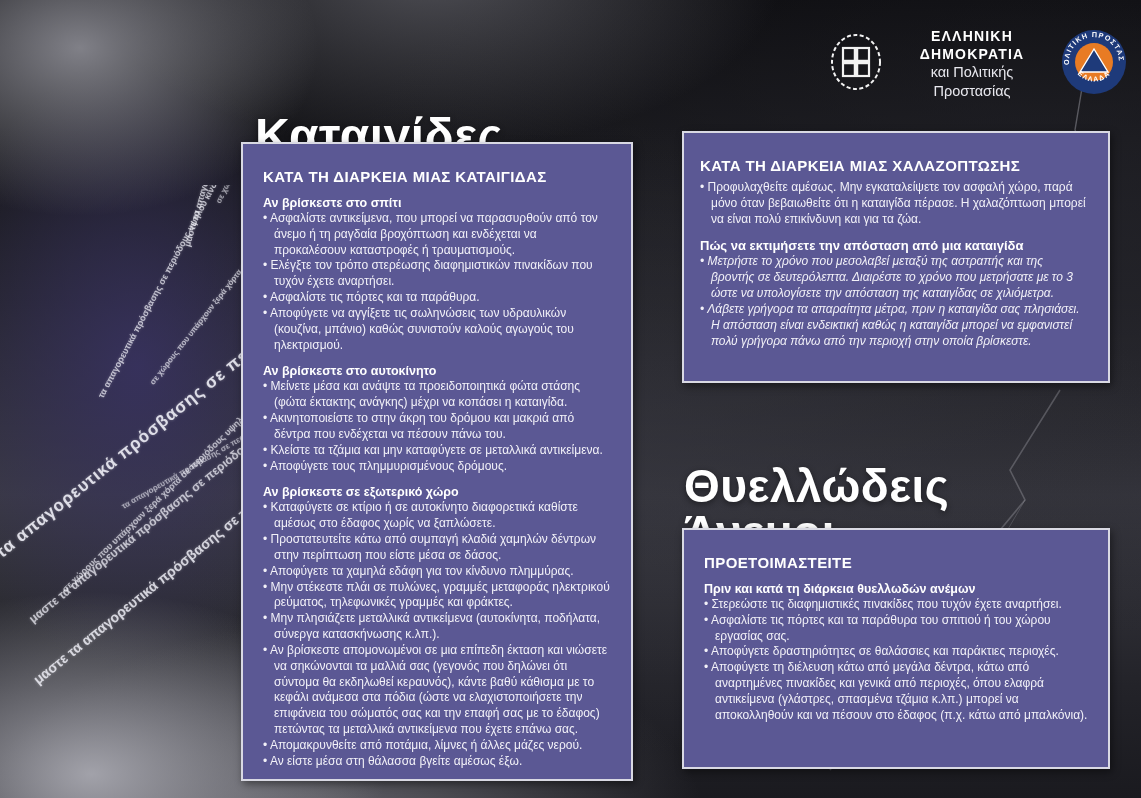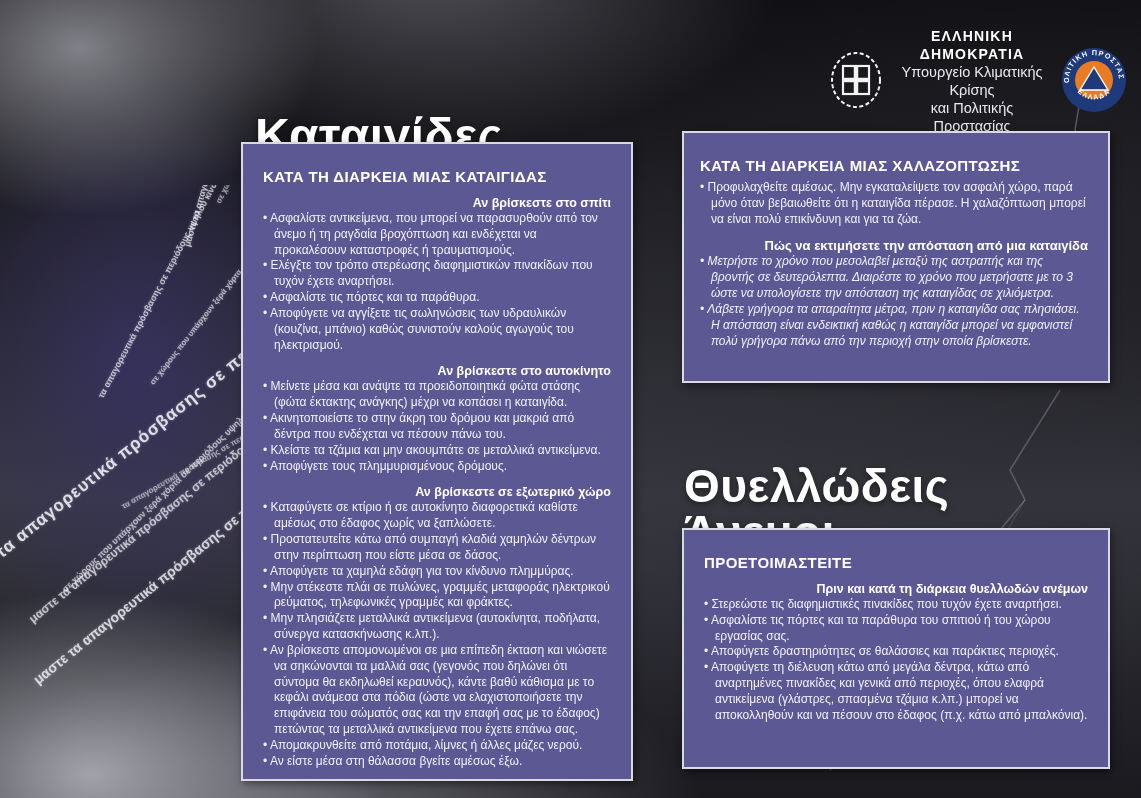--- a/index.html
+++ b/index.html
@@ -44,21 +44,21 @@
     text-shadow:0 2px 6px rgba(0,0,0,.45);}
   .title-storms{left:255px;top:76px;font-size:48px;}
   .title-winds{left:684px;top:432px;font-size:46px;line-height:1.0;}
 
   .panel{position:absolute;background:#5b5894;border:2px solid #d9d9e3;
     box-sizing:border-box;padding:10px 20px 12px 20px;box-shadow:2px 3px 8px rgba(0,0,0,.45);}
   .panel-left{left:241px;top:142px;width:392px;height:639px;}
   .panel-hail{left:682px;top:131px;width:428px;height:252px;padding-left:16px;}
   .panel-winds{left:682px;top:528px;width:428px;height:241px;}
   .panel h2{font-size:15px;font-weight:bold;letter-spacing:.4px;margin:14px 0 6px 0;}
-  .sec-heading{font-weight:bold;font-size:12.5px;margin:11px 0 1px 0;text-align:right;}
+  .sec-heading{font-weight:bold;font-size:12.5px;margin:11px 0 1px 0;}
   .sec-heading.italic{font-size:13px;}
   ul.bullets{margin:0;padding:0;list-style:none;font-size:12px;line-height:1.32;color:#f2f1f8;}
   ul.bullets.italic{font-style:italic;}
   ul.bullets li{padding-left:11px;text-indent:-11px;}
   ul.bullets li::before{content:"• ";}
 </style>
 </head>
 <body>
 
 <div class="poster">
@@ -86,21 +86,20 @@
     <div class="coat">
       <svg width="56" height="62" viewBox="0 0 56 62">
         <ellipse cx="28" cy="31" rx="24" ry="27" fill="none" stroke="#f2f2f2" stroke-width="2" stroke-dasharray="4 2.5"></ellipse>
         <rect x="15" y="17" width="26" height="28" fill="none" stroke="#f2f2f2" stroke-width="2.2"></rect>
         <line x1="28" y1="17" x2="28" y2="45" stroke="#f2f2f2" stroke-width="4.5"></line>
         <line x1="15" y1="31" x2="41" y2="31" stroke="#f2f2f2" stroke-width="4.5"></line>
       </svg>
     </div>
     <div class="gov-text">
       <div class="gov-republic">ΕΛΛΗΝΙΚΗ ΔΗΜΟΚΡΑΤΙΑ</div>
-      <div class="gov-ministry">Υπουργείο Κλιματικής Κρίσης</div>
       <div class="gov-ministry">και Πολιτικής Προστασίας</div>
     </div>
     <div class="cp-logo">
       <svg width="68" height="68" viewBox="0 0 68 68">
         <circle cx="34" cy="34" r="32" fill="#1e3a7a"></circle>
         <circle cx="34" cy="34" r="19" fill="#e87b24"></circle>
         <path d="M34 21 L48 44 L20 44 Z" fill="#1e3a7a" stroke="#ffffff" stroke-width="1.4"></path>
         <defs>
           <path id="arcTop" d="M 9 34 A 25 25 0 1 1 59 34" fill="none"></path>
           <path id="arcBottom" d="M 14 40 A 21.5 21.5 0 0 0 54 40" fill="none"></path>
@@ -128,21 +127,21 @@
         <ul class="bullets">
           <li>Ασφαλίστε αντικείμενα, που μπορεί να παρασυρθούν από τον άνεμο ή τη ραγδαία βροχόπτωση και ενδέχεται να προκαλέσουν καταστροφές ή τραυματισμούς.</li>
           <li>Ελέγξτε τον τρόπο στερέωσης διαφημιστικών πινακίδων που τυχόν έχετε αναρτήσει.</li>
           <li>Ασφαλίστε τις πόρτες και τα παράθυρα.</li>
           <li>Αποφύγετε να αγγίξετε τις σωληνώσεις των υδραυλικών (κουζίνα, μπάνιο) καθώς συνιστούν καλούς αγωγούς του ηλεκτρισμού.</li>
         </ul>
         <div class="sec-heading">Αν βρίσκεστε στο αυτοκίνητο</div>
         <ul class="bullets">
           <li>Μείνετε μέσα και ανάψτε τα προειδοποιητικά φώτα στάσης (φώτα έκτακτης ανάγκης) μέχρι να κοπάσει η καταιγίδα.</li>
           <li>Ακινητοποιείστε το στην άκρη του δρόμου και μακριά από δέντρα που ενδέχεται να πέσουν πάνω του.</li>
-          <li>Κλείστε τα τζάμια και μην ακουμπάτε σε μεταλλικά αντικείμενα.</li>
+          <li>Κλείστε τα τζάμια και μην καταφύγετε σε μεταλλικά αντικείμενα.</li>
           <li>Αποφύγετε τους πλημμυρισμένους δρόμους.</li>
         </ul>
         <div class="sec-heading">Αν βρίσκεστε σε εξωτερικό χώρο</div>
         <ul class="bullets">
           <li>Καταφύγετε σε κτίριο ή σε αυτοκίνητο διαφορετικά καθίστε αμέσως στο έδαφος χωρίς να ξαπλώσετε.</li>
           <li>Προστατευτείτε κάτω από συμπαγή κλαδιά χαμηλών δέντρων στην περίπτωση που είστε μέσα σε δάσος.</li>
           <li>Αποφύγετε τα χαμηλά εδάφη για τον κίνδυνο πλημμύρας.</li>
           <li>Μην στέκεστε πλάι σε πυλώνες, γραμμές μεταφοράς ηλεκτρικού ρεύματος, τηλεφωνικές γραμμές και φράκτες.</li>
           <li>Μην πλησιάζετε μεταλλικά αντικείμενα (αυτοκίνητα, ποδήλατα, σύνεργα κατασκήνωσης κ.λπ.).</li>
           <li>Αν βρίσκεστε απομονωμένοι σε μια επίπεδη έκταση και νιώσετε να σηκώνονται τα μαλλιά σας (γεγονός που δηλώνει ότι σύντομα θα εκδηλωθεί κεραυνός), κάντε βαθύ κάθισμα με το κεφάλι ανάμεσα στα πόδια (ώστε να ελαχιστοποιήσετε την επιφάνεια του σώματός σας και την επαφή σας με το έδαφος) πετώντας τα μεταλλικά αντικείμενα που έχετε επάνω σας.</li>

